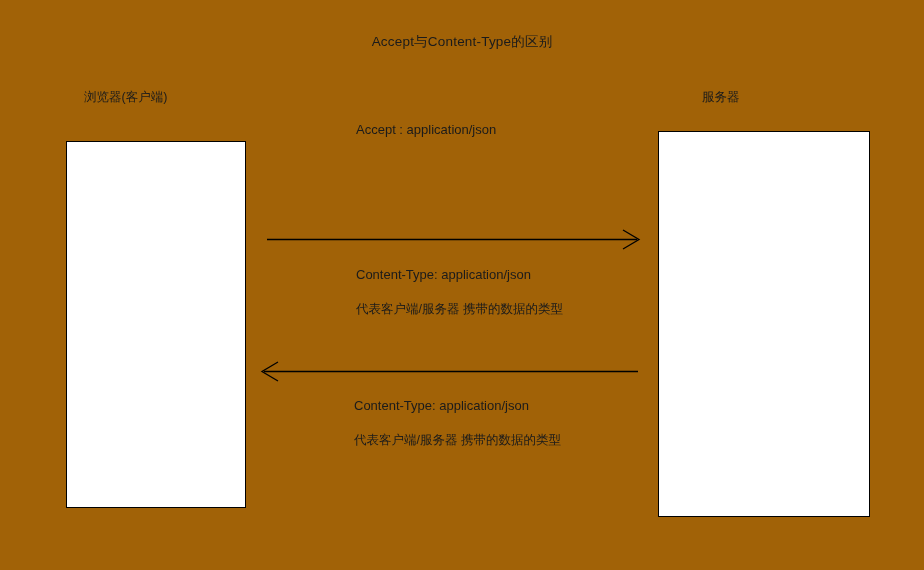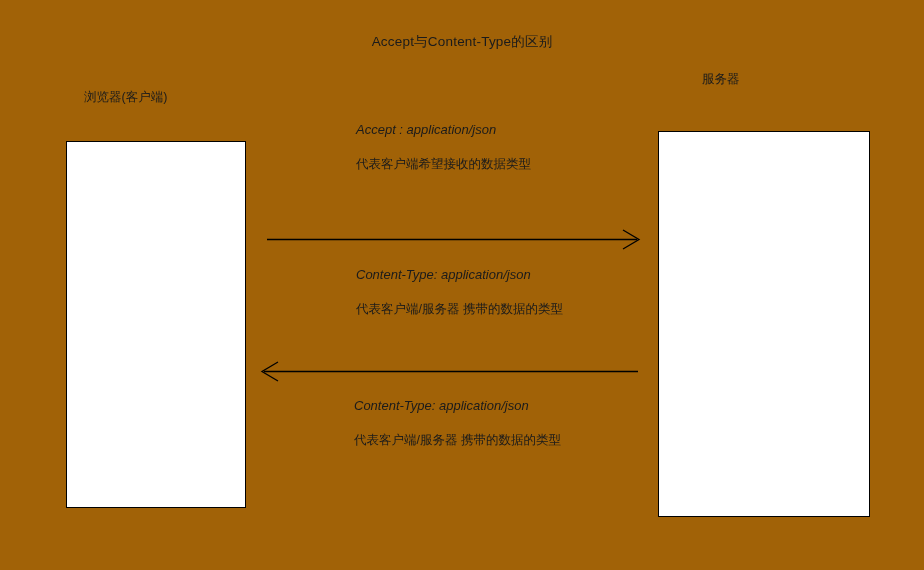--- a/index.html
+++ b/index.html
@@ -27,21 +27,21 @@
     color: #1b1b1b;
     letter-spacing: 0.2px;
   }
   .node-label {
     position: absolute;
     font-size: 12.5px;
     color: #1b1b1b;
     white-space: nowrap;
   }
   #browser-label { left: 84px; top: 89px; }
-  #server-label  { left: 702px; top: 71px; }
+  #server-label  { left: 702px; top: 89px; }
 
   .lifeline-box {
     position: absolute;
     border: 1.3px solid #000000;
     background: #ffffff;
     box-sizing: border-box;
   }
   #browser-box {
     left: 66px;
     top: 141px;
@@ -59,21 +59,21 @@
     position: absolute;
     white-space: nowrap;
   }
   .msg-line {
     font-size: 12.5px;
     color: #1b1b1b;
     line-height: 1;
     margin-bottom: 22px;
   }
   .msg-line:last-child { margin-bottom: 0; }
-  .msg-line.latin { font-size: 13px; font-style: italic; }
+  .msg-line.latin { font-size: 13px; }
 
   #msg-request  { left: 356px; top: 123px; }
   #msg-response { left: 356px; top: 268px; }
   #msg-note     { left: 354px; top: 399px; }
 
   .arrow-svg {
     position: absolute;
     overflow: visible;
   }
   .arrow-svg line,
@@ -106,21 +106,20 @@
   <div class="node-label" id="browser-label">浏览器(客户端)</div>
 
   <div class="lifeline-box" id="browser-box"></div>
 
   <div class="node-label" id="server-label">服务器</div>
 
   <div class="lifeline-box" id="server-box"></div>
 
   <div class="msg-group" id="msg-request">
     <div class="msg-line latin">Accept : application/json</div>
-    <div class="msg-line">代表客户端希望接收的数据类型</div>
   </div>
 
   <svg class="arrow-svg" id="arrow-request-wrap" width="378" height="20">
     <line x1="2" y1="9.5" x2="372" y2="9.5"></line>
     <polyline points="358,0 374,9.5 358,19"></polyline>
   </svg>
 
   <div class="msg-group" id="msg-response">
     <div class="msg-line latin">Content-Type: application/json</div>
     <div class="msg-line">代表客户端/服务器 携带的数据的类型</div>

